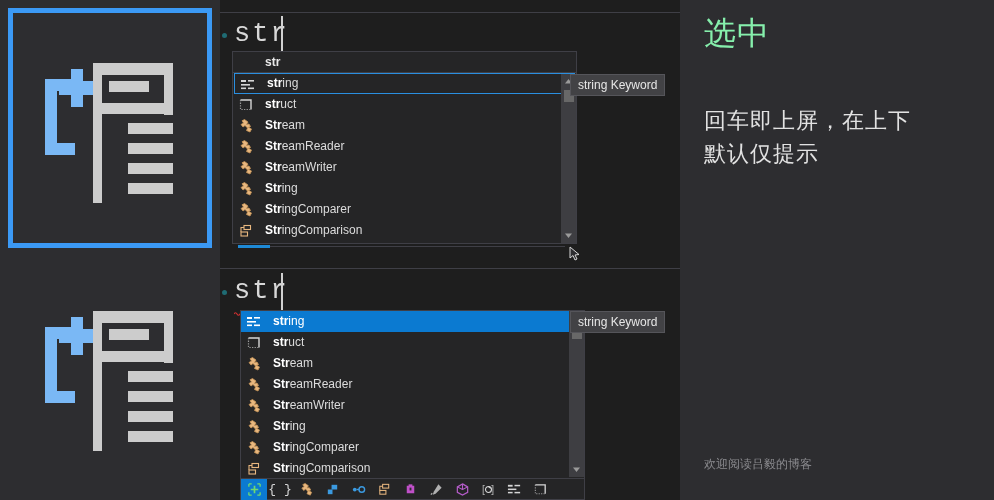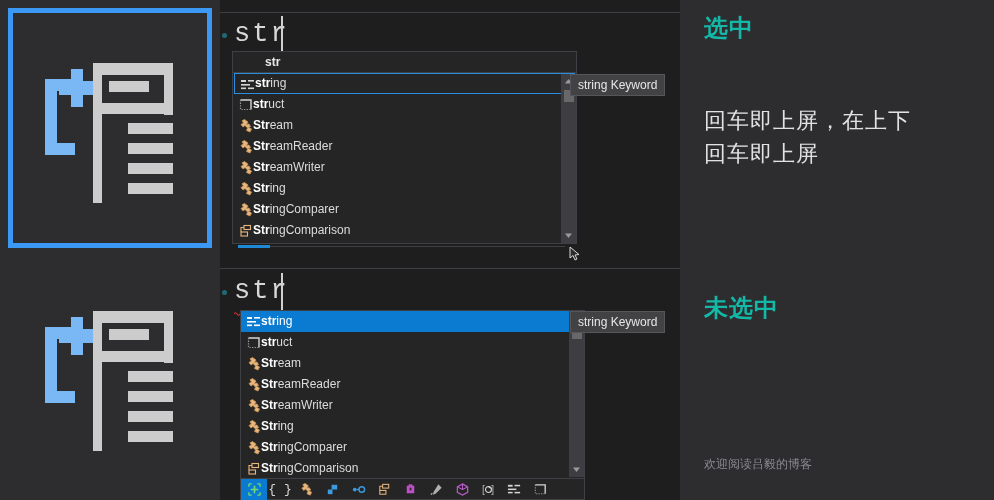--- a/index.html
+++ b/index.html
@@ -54,21 +54,21 @@
   
   .popup { position: absolute; background: #252526; border: 1px solid #3f3f46; }
   .hdr-row {
     height: 21px; line-height: 21px; color: #e8e8e8;
     font-size: 12px; font-weight: bold; padding-left: 32px;
     border-bottom: 1px solid #3f3f46; background: #252526;
   }
   .list { position: relative; background: #252526; }
   .item {
     position: relative; height: 21px; line-height: 21px;
-    font-size: 12px; color: #dcdcdc; padding-left: 20px;
+    font-size: 12px; color: #dcdcdc; padding-left: 32px;
     white-space: nowrap;
   }
   .item .ic { position: absolute; left: 5px; top: 3px; width: 16px; height: 16px; }
   .item .lbl b { color: #ffffff; font-weight: bold; }
   .item.sel-outline {
     margin: 0 1px; border: 1px solid #2a8fe0; height: 21px; line-height: 19px;
   }
   .item.sel-fill { background: #0b7ad1; color: #ffffff; }
   .item.sel-fill .lbl b { color: #ffffff; }
 
@@ -94,21 +94,21 @@
     background: #252526; border-top: 1px solid #3f3f46;
     display: flex; align-items: center;
   }
   .fb-item { width: 26px; height: 21px; display: flex; align-items: center; justify-content: center; }
   .fb-item.active { background: #0b7ad1; }
   .tabline { position: absolute; height: 3px; background: #1e8ad6; }
   .tabline-rest { position: absolute; height: 1px; background: #3f3f46; }
 
   
   .right { position: absolute; left: 680px; top: 0; width: 314px; height: 500px; background: #2d2d30; }
-  .r-title { position: absolute; color: #14b8a6; font-size: 24px; font-family: "Liberation Sans", sans-serif; letter-spacing: 1px; font-weight: bold; }
+  .r-title { position: absolute; color: #86efac; font-size: 32px; font-family: "Liberation Sans", sans-serif; letter-spacing: 1px; }
   .r-body  { position: absolute; color: #e2e2e2; font-size: 22px; line-height: 33px; letter-spacing: 1px; }
   .r-foot  { position: absolute; color: #8a8a8e; font-size: 12px; line-height: 19px; }
   .cursor-arrow { position: absolute; }
 </style>
 </head>
 <body>
 
 <div class="root">
 
   <div class="left-col">
@@ -469,23 +469,22 @@
 
     <svg class="cursor-arrow" style="left:349px; top:246px;" width="12" height="16">
       <path d="M1 1 L1 12 L4 9.5 L6 14 L8 13 L6 9 L10 8.5 Z" fill="#2d2d30" stroke="#d6d6d6" stroke-width="1"></path>
     </svg>
   </div>
 
   <div class="right">
     <div class="r-title" style="left:24px; top:12px;">选中</div>
     <div class="r-body" style="left:24px; top:104px; width:280px;">
       <div>回车即上屏，在上下</div>
-      <div>回车即上屏</div>
-    </div>
-
-    <div class="r-title" style="left:24px; top:292px;">未选中</div>
+      <div>默认仅提示</div>
+    </div>
+
 
     <div class="r-foot" style="left:24px; top:455px;">
       <div>欢迎阅读吕毅的博客</div>
     </div>
   </div>
 
 </div>
 
 </body></html>

